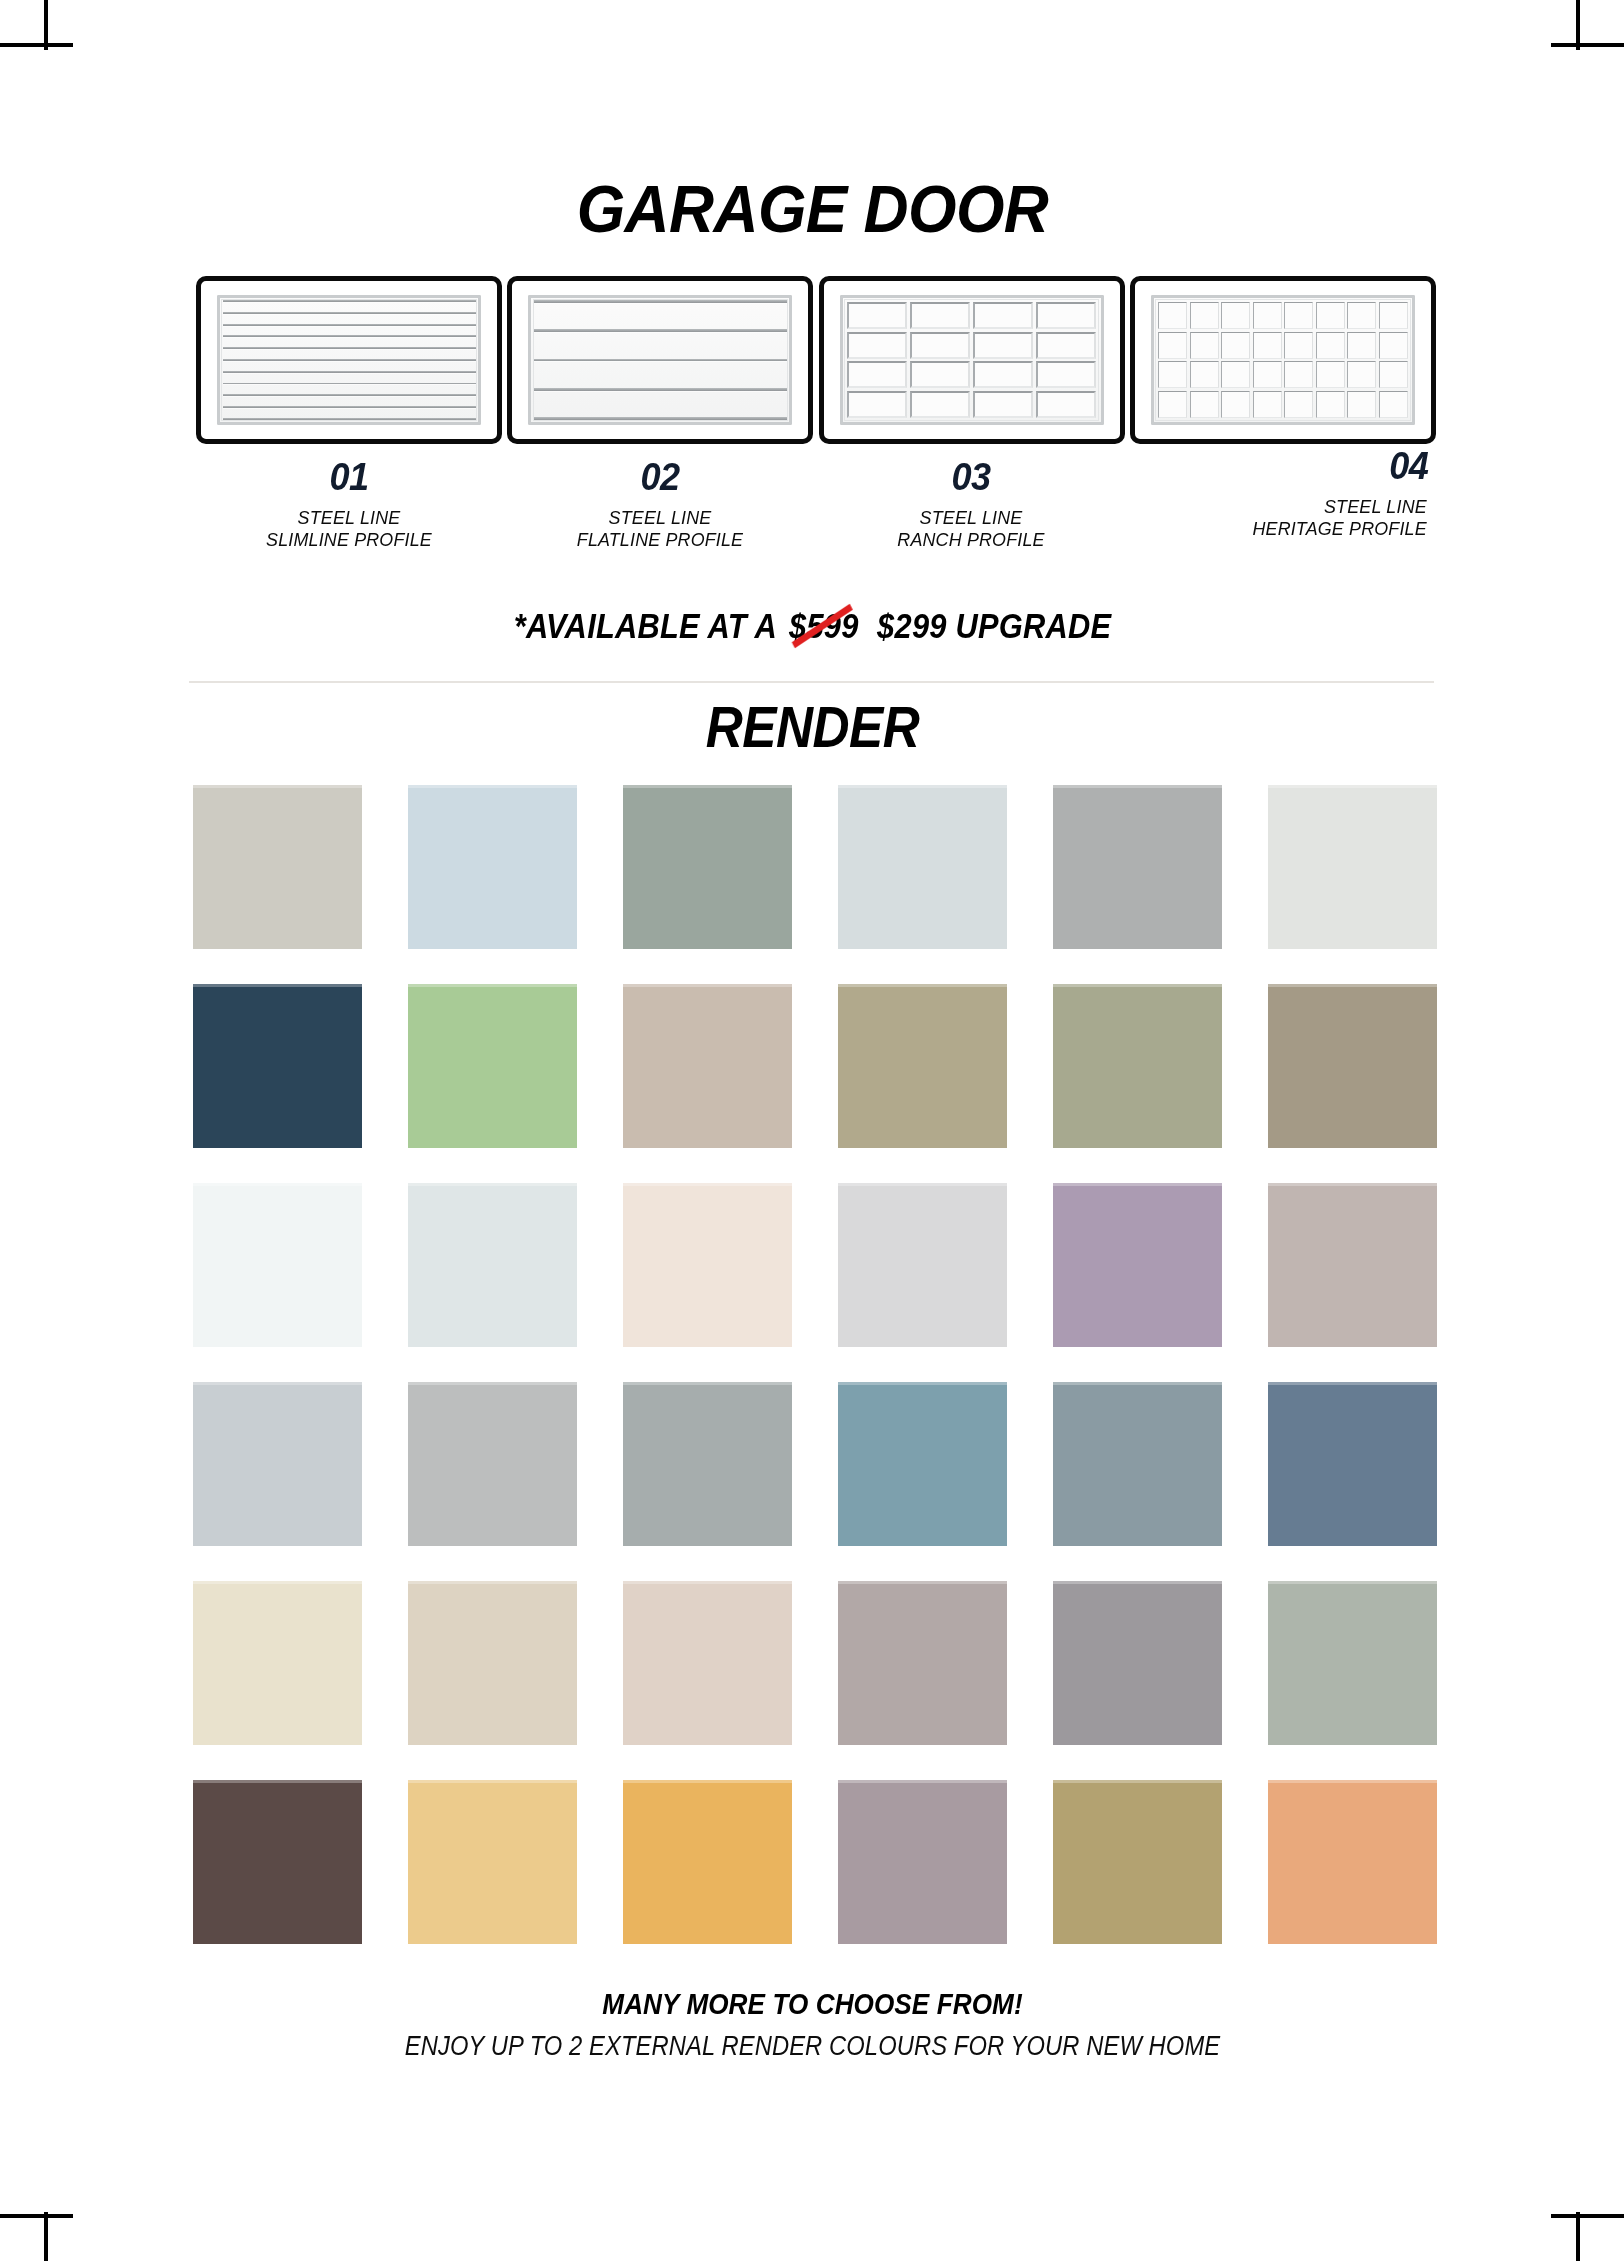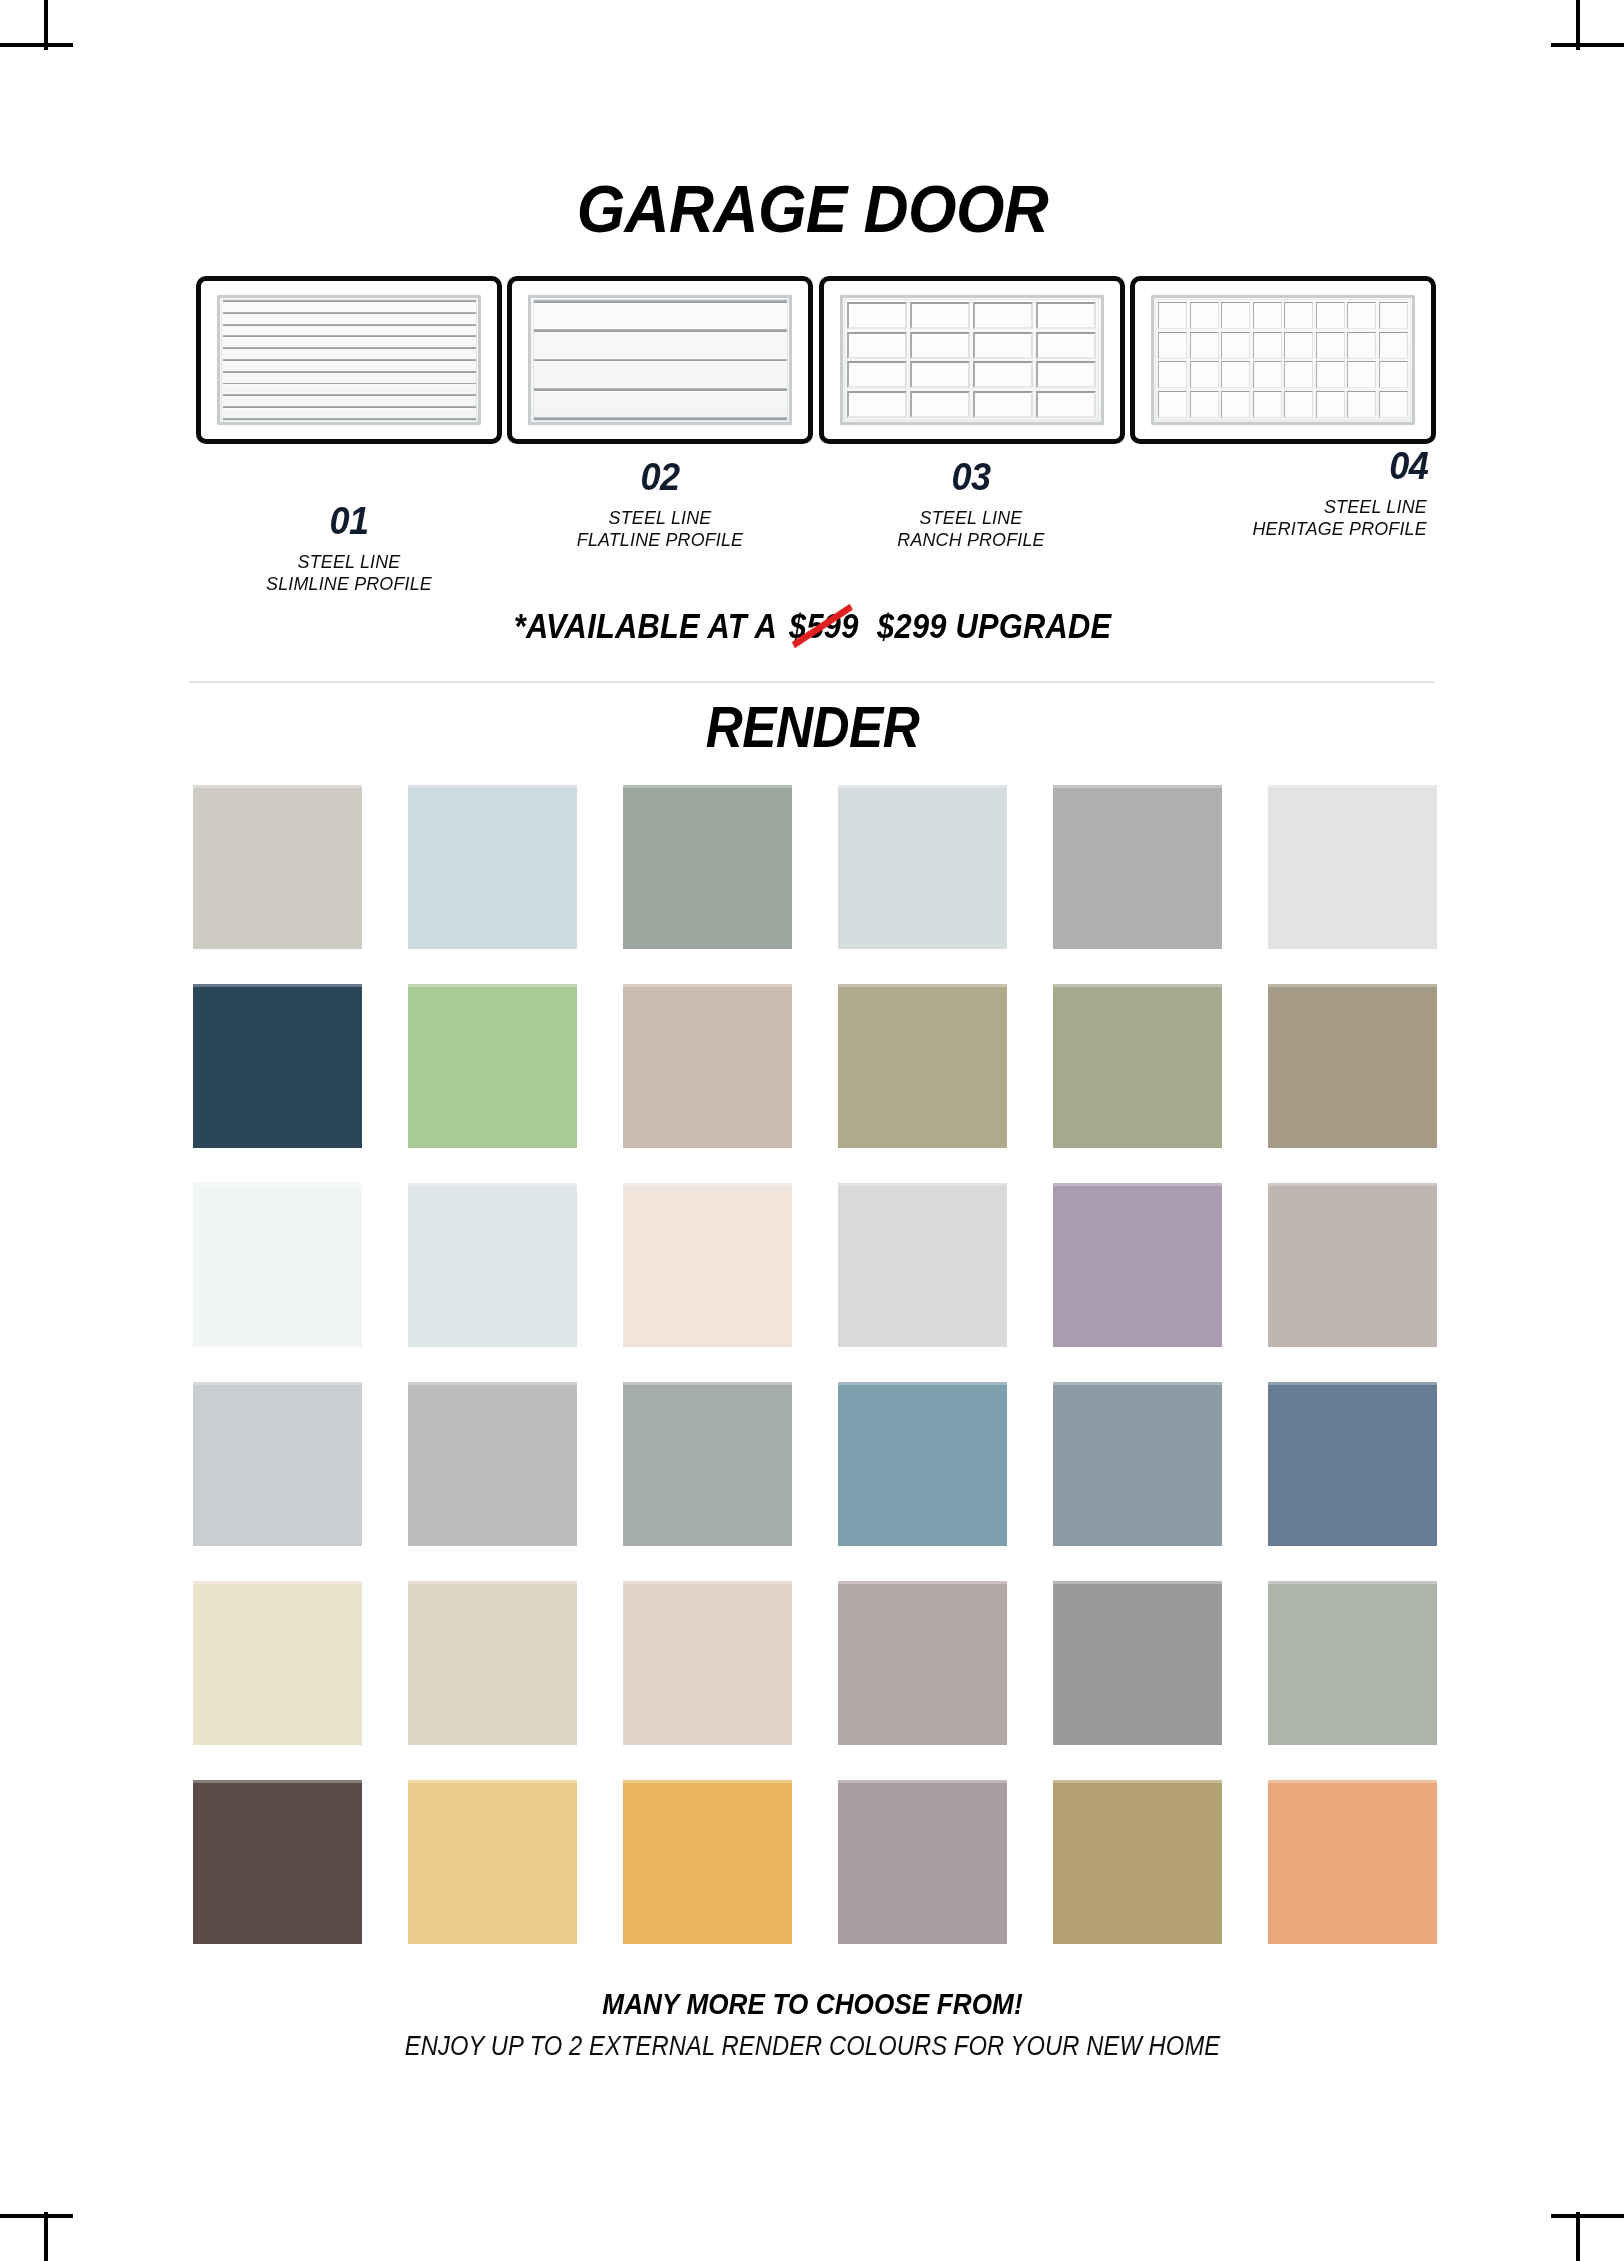--- a/index.html
+++ b/index.html
@@ -264,21 +264,21 @@
             <div class="pcell"></div>
             <div class="pcell"></div>
             <div class="pcell"></div>
             <div class="pcell"></div>
           </div>
         </div>
       </div>
     </div>
 
   <div class="captions">
-      <div class="cap" style="left: 0px; top: 0px; margin-top: 44px;">
+      <div class="cap" style="left: 0px; top: 0px;">
         <div class="num" style="color: rgb(17, 28, 46);">01</div>
         <div class="l1">STEEL LINE</div>
         <div class="l2">SLIMLINE PROFILE</div>
       </div>
       <div class="cap" style="left: 311px; top: 0px;">
         <div class="num" style="color: rgb(17, 28, 46);">02</div>
         <div class="l1">STEEL LINE</div>
         <div class="l2">FLATLINE PROFILE</div>
       </div>
       <div class="cap" style="left: 622px; top: 0px;">

